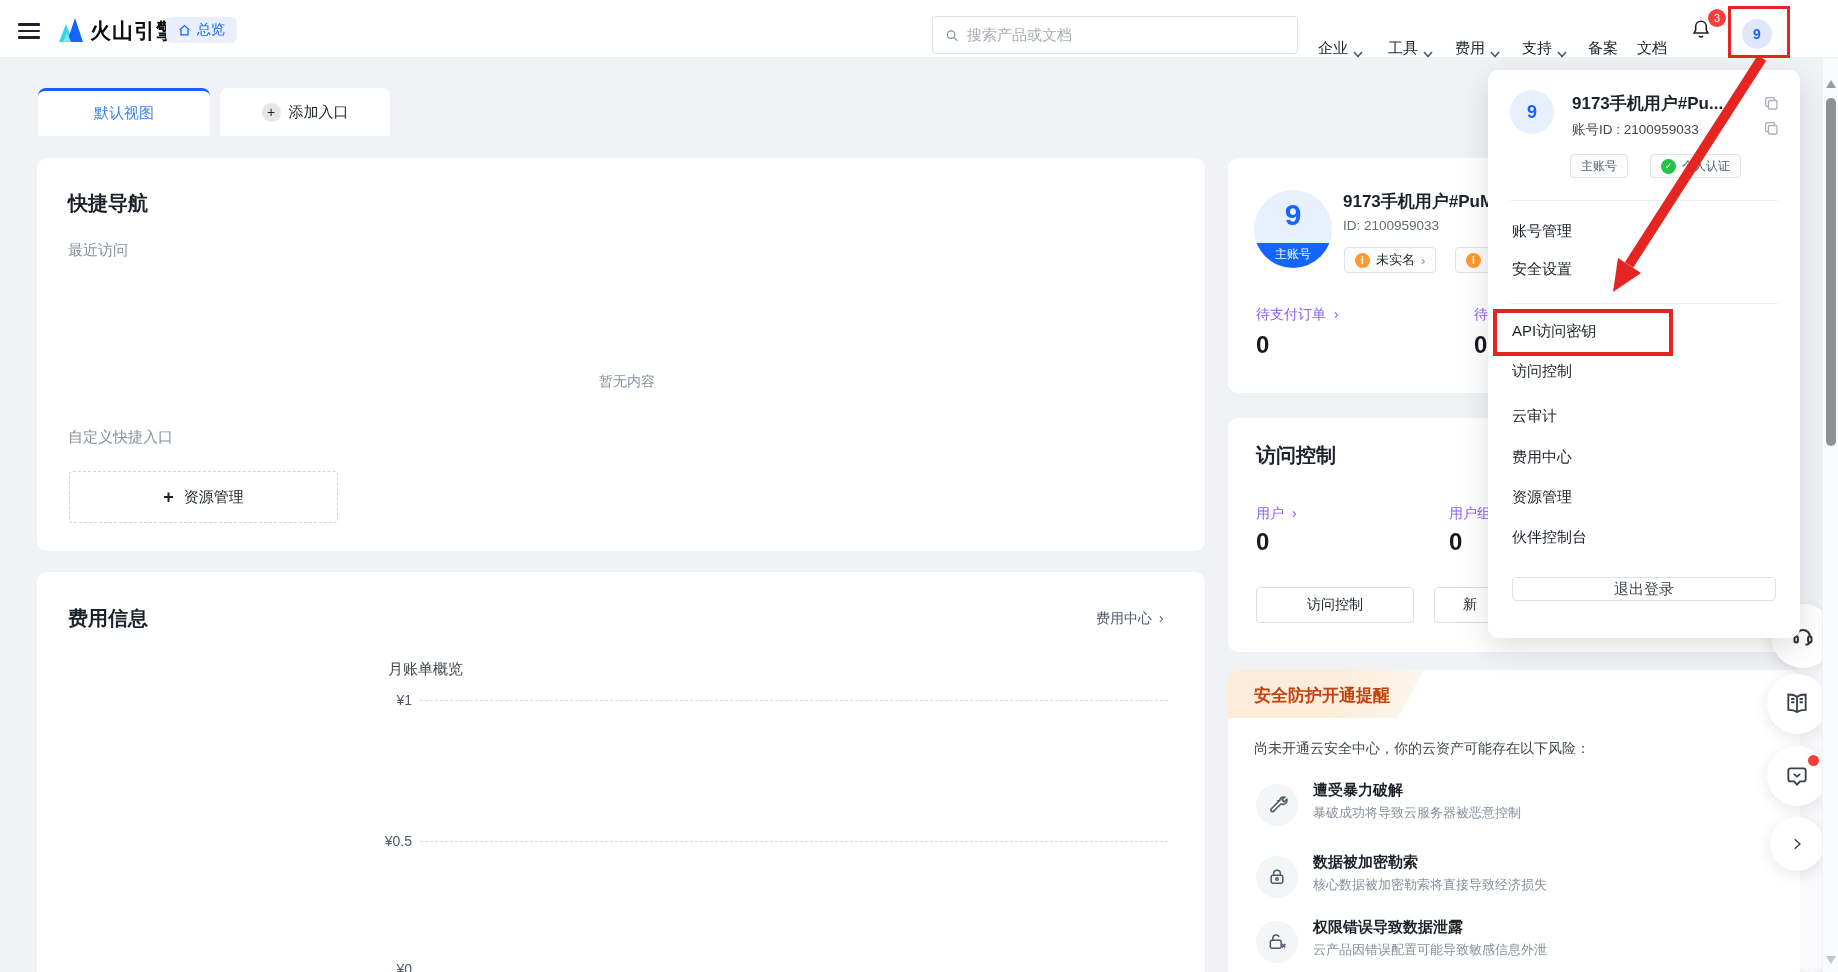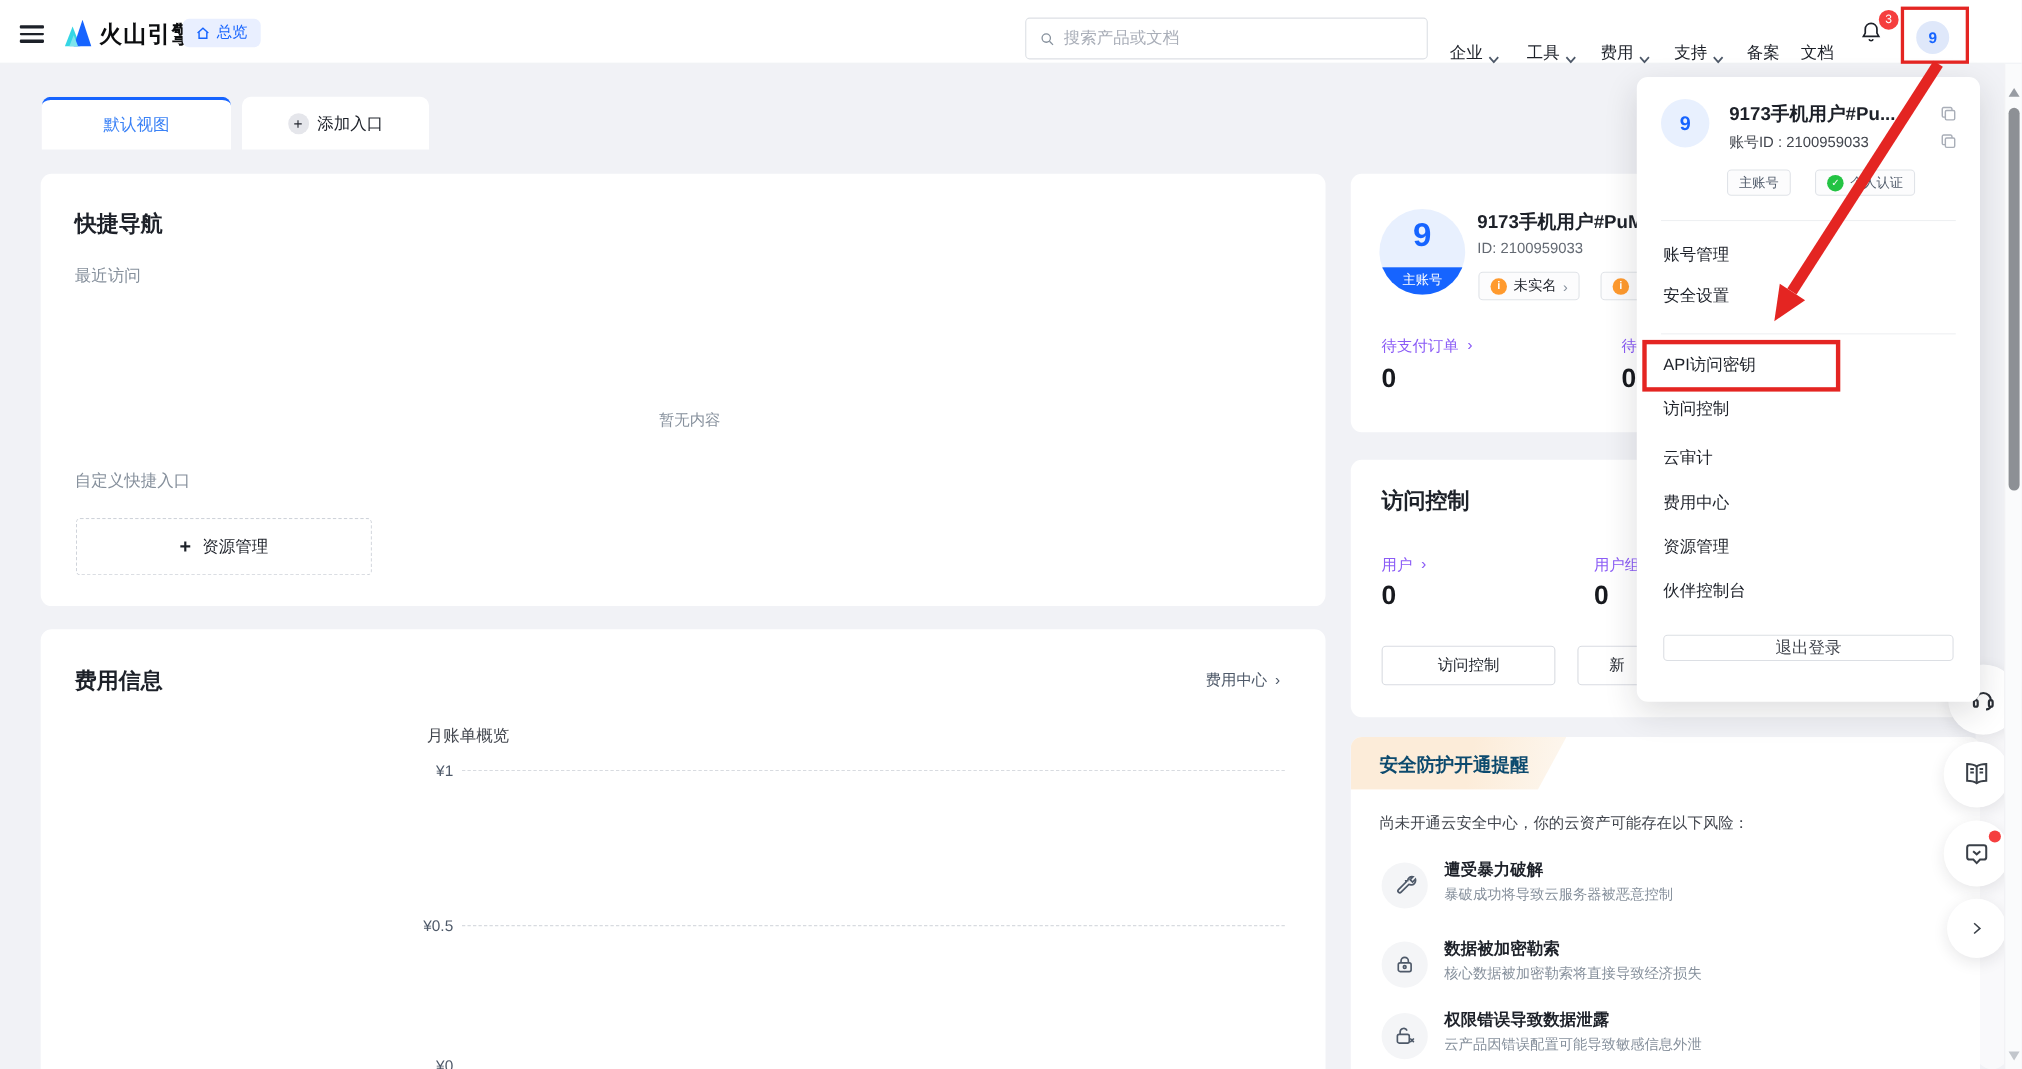--- a/index.html
+++ b/index.html
@@ -222,21 +222,21 @@
     <span>用户组</span>
     <span>›</span>
   </div>
   <div class="abs statval" style="left:221px;top:110px">0</div>
   <button class="btn-ghost abs" style="left:28px;top:169px;width:158px;height:36px">访问控制</button>
   <button class="btn-ghost abs" style="left:206px;top:169px;width:158px;height:36px;justify-content:flex-start;padding-left:28px">新</button>
 </div>
 
 <div class="card" style="left:1228px;top:670px;width:572px;height:330px">
   <div class="sec-ribbon"></div>
-  <div class="abs bold" style="left:26px;top:14px;font-size:17px;color:#0c4a6e">安全防护开通提醒</div>
+  <div class="abs bold" style="left:26px;top:14px;font-size:17px;color:#c2410c">安全防护开通提醒</div>
   <div class="abs" style="left:26px;top:70px;font-size:14px;color:#42464e">尚未开通云安全中心，你的云资产可能存在以下风险：</div>
 
   <div class="risk-icon" style="left:28px;top:114px">
     <svg width="21" height="21" viewBox="0 0 24 24" fill="none" stroke="#4e5969" stroke-width="1.8">
         <path d="M14.5 6.5a4.5 4.5 0 0 1 5.6-4.1l-3 3 2.5 2.5 3-3A4.5 4.5 0 0 1 17 10.5c-.4 0-.8-.1-1.2-.2l-8.1 8.1a1.9 1.9 0 0 1-2.7-2.7l8.1-8.1c-.1-.4-.6-.7-.6-1.1z"></path>
       </svg>
   </div>
   <div class="abs bold" style="left:85px;top:111px;font-size:15px">遭受暴力破解</div>
   <div class="abs gray" style="left:85px;top:134px;font-size:13px">暴破成功将导致云服务器被恶意控制</div>
 

